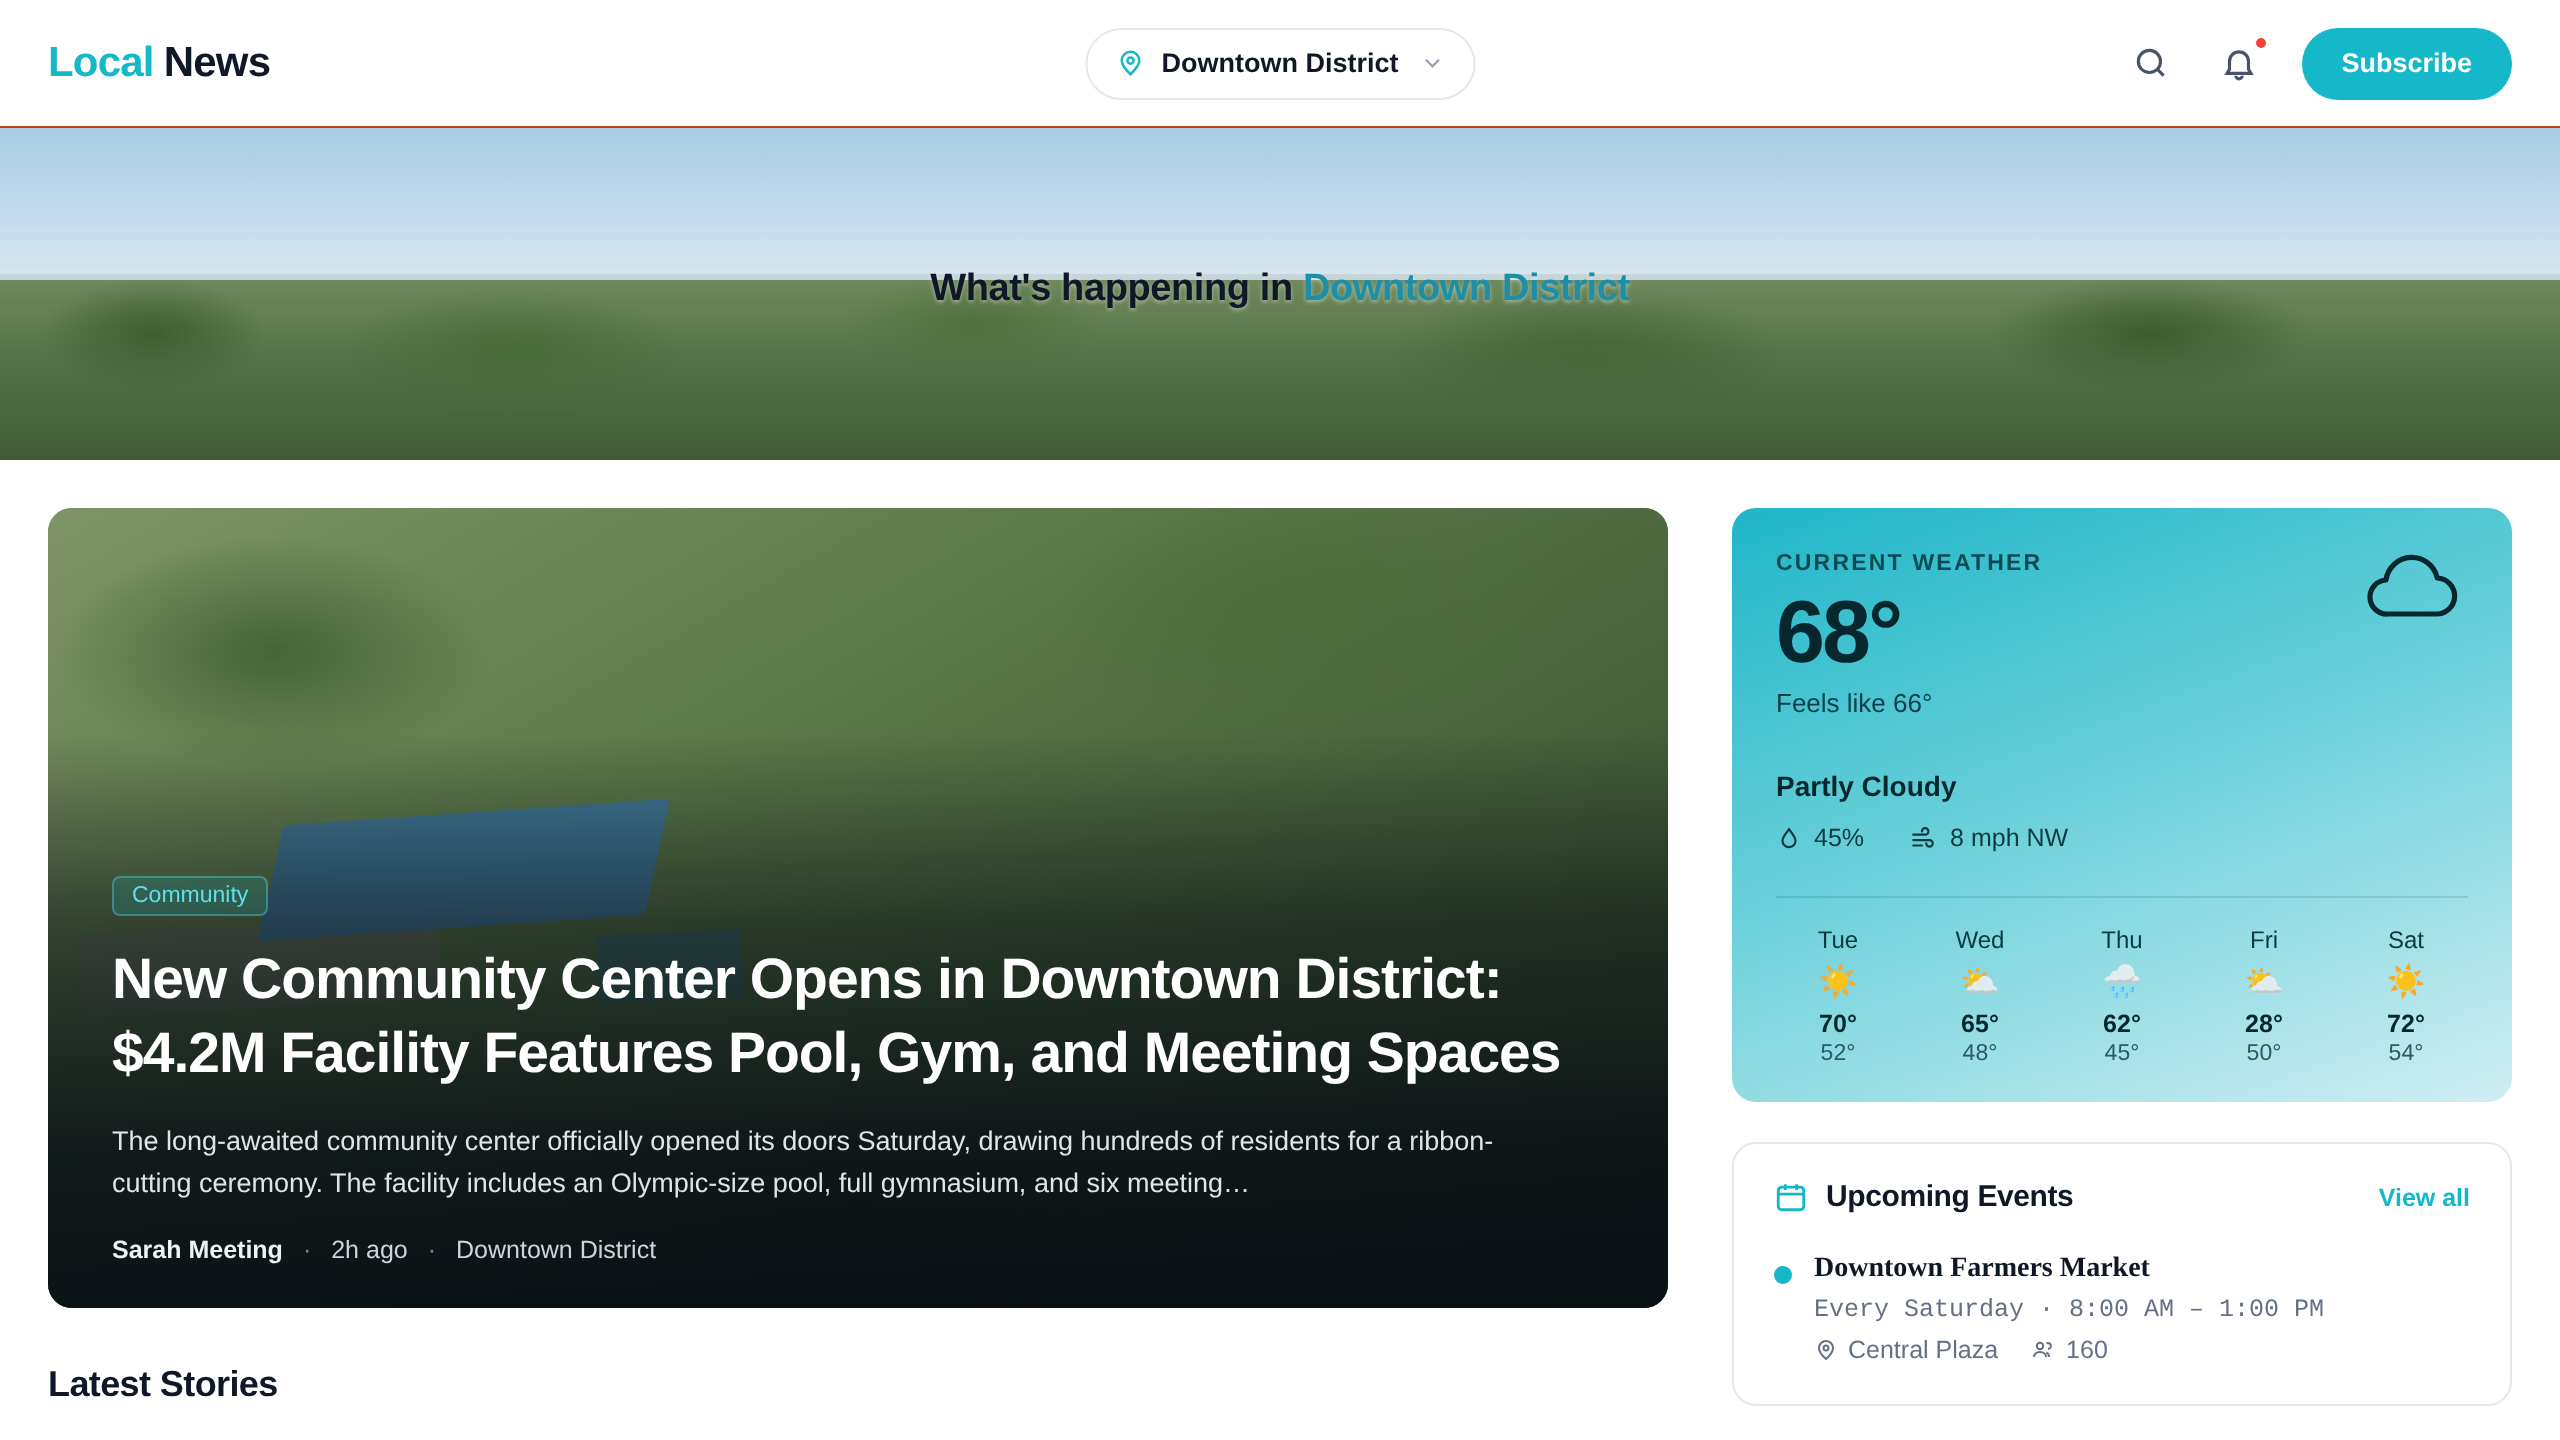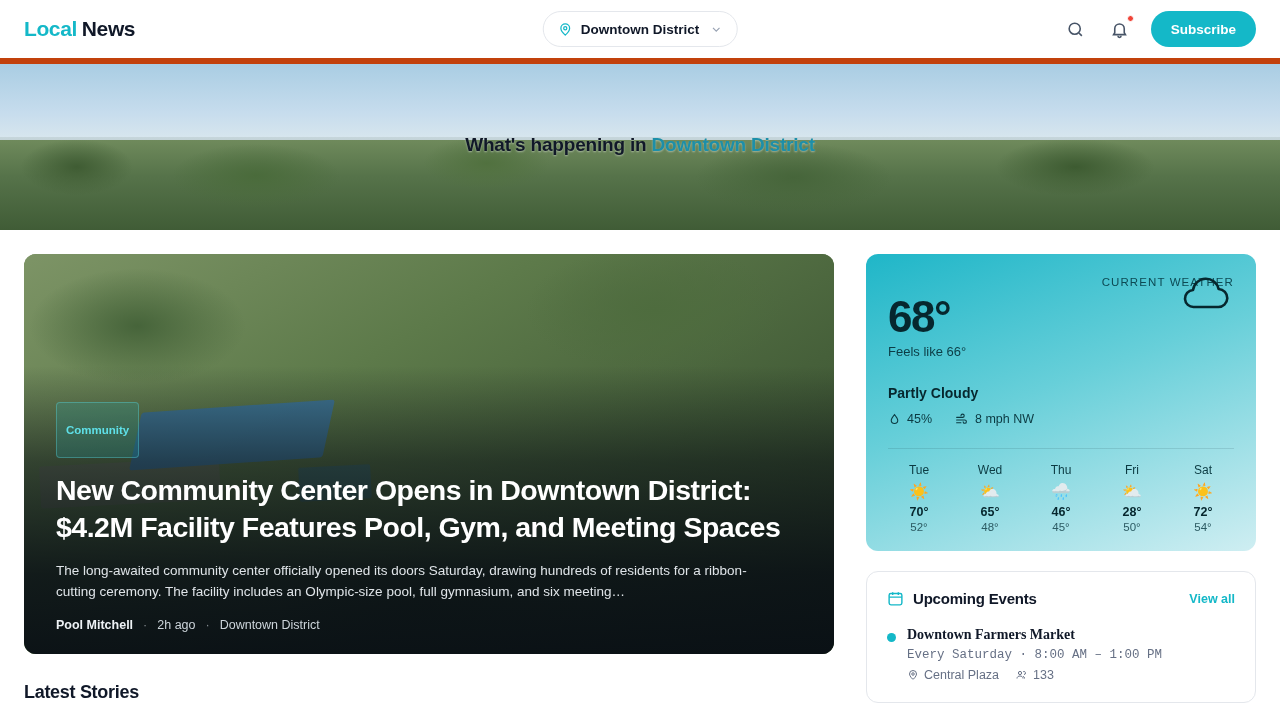--- a/index.html
+++ b/index.html
@@ -13,21 +13,21 @@
 
   
   .header {
     height: 64px;
     width: 100%;
     background: #ffffff;
     display: flex;
     align-items: center;
     padding: 0 24px;
     position: relative;
-    border-bottom: 6px solid #c2410c;
+    border-bottom: 1px solid #c2410c;
   }
   .logo {
     font-size: 21px;
     font-weight: 700;
     letter-spacing: -0.4px;
     display: flex;
     gap: 5px;
   }
   .logo .local { color: #14b8c8; }
   .logo .news { color: #101828; }
@@ -185,25 +185,25 @@
     background: linear-gradient(to bottom, rgba(8,14,20,0) 28%, rgba(8,14,20,.55) 52%, rgba(8,14,20,.88) 80%, rgba(8,14,20,.95) 100%);
   }
   .feature-content {
     position: absolute;
     left: 32px; right: 32px; bottom: 22px;
     color: #ffffff;
   }
   .badge {
     display: inline-block;
     font-size: 11.5px;
-    font-weight: 700;
+    font-weight: 400;
     color: #5fe0e8;
     background: rgba(20,184,200,.18);
     border: 1px solid rgba(95,224,232,.35);
-    padding: 21px 9px;
+    padding: 3px 9px;
     border-radius: 4px;
     margin-bottom: 14px;
   }
   .feature-title {
     font-size: 28.5px;
     line-height: 37px;
     font-weight: 700;
     letter-spacing: -0.5px;
     margin-bottom: 14px;
   }
@@ -236,25 +236,24 @@
   .weather {
     position: relative;
     border-radius: 12px;
     padding: 22px 22px 18px 22px;
     background: linear-gradient(160deg, #1fb6c8 0%, #67cfd9 45%, #cfeef2 100%);
     color: #0b3a42;
     overflow: hidden;
   }
   .weather-label {
     font-size: 11.5px;
-    font-weight: 400;
+    font-weight: 700;
     letter-spacing: 1.1px;
     color: #0d4a54;
     margin-bottom: 4px;
-    text-align: right;
   }
   .temp-now {
     font-size: 44px;
     font-weight: 700;
     letter-spacing: -1.5px;
     line-height: 50px;
     color: #06272e;
   }
   .feels {
     font-size: 13px;
@@ -414,21 +413,21 @@
         <div class="lot"></div>
         <div class="roof"></div>
         <div class="court"></div>
       </div>
       <div class="scrim"></div>
       <div class="feature-content">
         <div class="badge">Community</div>
         <div class="feature-title">New Community Center Opens in Downtown District: $4.2M Facility Features Pool, Gym, and Meeting Spaces</div>
         <div class="feature-desc">The long-awaited community center officially opened its doors Saturday, drawing hundreds of residents for a ribbon-cutting ceremony. The facility includes an Olympic-size pool, full gymnasium, and six meeting…</div>
         <div class="feature-meta">
-          <span class="author">Pool Mitchell</span>
+          <span class="author">Sarah Meeting</span>
           <span class="dot">·</span>
           <span>2h ago</span>
           <span class="dot">·</span>
           <span>Downtown District</span>
         </div>
       </div>
     </div>
 
     <div class="latest-heading">Latest Stories</div>
   </div>
@@ -475,21 +474,21 @@
         </div>
         <div class="day">
           <div class="dname">Wed</div>
           <div class="dicon">⛅</div>
           <div class="dhigh">65°</div>
           <div class="dlow">48°</div>
         </div>
         <div class="day">
           <div class="dname">Thu</div>
           <div class="dicon">🌧️</div>
-          <div class="dhigh">46°</div>
+          <div class="dhigh">62°</div>
           <div class="dlow">45°</div>
         </div>
         <div class="day">
           <div class="dname">Fri</div>
           <div class="dicon">⛅</div>
           <div class="dhigh">28°</div>
           <div class="dlow">50°</div>
         </div>
         <div class="day">
           <div class="dname">Sat</div>
@@ -528,21 +527,21 @@
               <span>Central Plaza</span>
             </span>
             <span>
               <span>
                 <svg width="13" height="12" viewBox="0 0 24 24" fill="none" stroke="currentColor" stroke-width="2">
                   <circle cx="9" cy="8" r="3.2"></circle>
                     <path d="M3 19c0-3.2 2.7-5 6-5s6 1.8 6 5"></path>
                     <path d="M17 11a3 3 0 1 0-1.6-5.6M18 19c0-2.3-1-3.8-2.6-4.6"></path>
                 </svg>
               </span>
-              <span>133</span>
+              <span>160</span>
             </span>
           </div>
         </div>
       </div>
     </div>
 
   </div>
 </div>
 
 </body></html>

